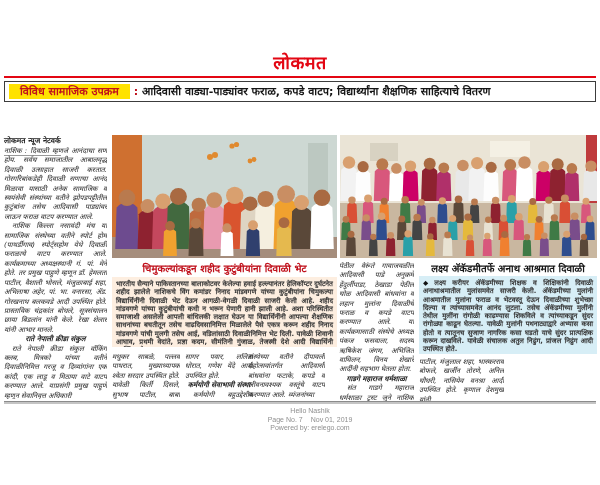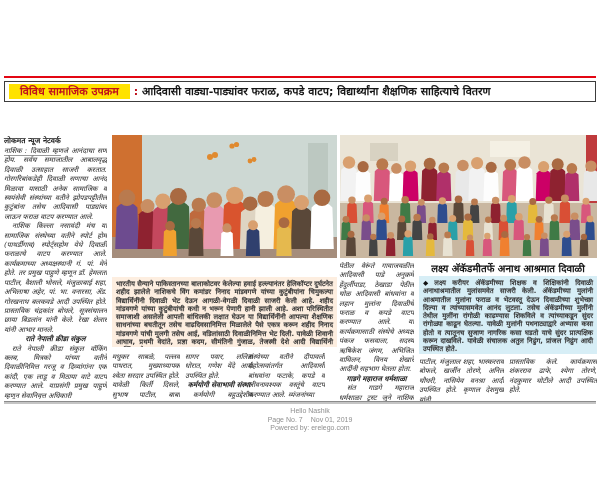--- a/index.html
+++ b/index.html
@@ -52,20 +52,21 @@
   .footer-rule{position:absolute;top:401px;left:4px;right:4px;height:2px;background:#c4c4c4;border-top:1px solid #8b8b8b;}
   .footer{position:absolute;top:407px;left:210px;width:200px;text-align:center;
           font-size:7px;line-height:8.6px;color:#8f8f8f;font-family:"Liberation Sans",sans-serif;}
   .footer .gap{display:inline-block;width:8px;}
 </style>
 </head>
 <body>
 
 <div class="page">
 
+  <div class="logo">लोकमत</div>
   <div class="red-rule"></div>
 
   <div class="kicker">
     <span class="label">विविध सामाजिक उपक्रम</span><span class="sep"> : </span><span class="rest">आदिवासी वाड्या-पाड्यांवर फराळ, कपडे वाटप; विद्यार्थ्यांना शैक्षणिक साहित्याचे वितरण</span>
   </div>
 
   <div class="byline">लोकमत न्यूज नेटवर्क</div>
 
   <div class="col" id="col1">
     <p>नाशिक : दिवाळी म्हणजे आनंदाचा सण होय. सर्वच समाजातील आबालवृद्ध दिवाळी उत्साहात साजरी करतात. गोरगरिबांकडेही दिवाळी सणाचा आनंद मिळावा यासाठी अनेक सामाजिक व स्वयंसेवी संस्थांच्या वतीने झोपडपट्टीतील कुटुंबांना तसेच आदिवासी पाड्यांवर जाऊन फराळ वाटप करण्यात आले.</p>
@@ -117,20 +118,21 @@
         <path d="M76.5 121.0 L77.4 94.4 Q84.0 87.3 90.6 94.4 L91.5 121.0 Z" fill="#5a4839"></path>
         <circle cx="84.0" cy="88.2" r="5.3" fill="#b97a4e"></circle>
         <path d="M108.5 121.0 L109.3 98.2 Q115.0 92.1 120.7 98.2 L121.5 121.0 Z" fill="#ffffff"></path>
         <circle cx="115.0" cy="92.9" r="4.6" fill="#c98e63"></circle>
         <path d="M133.9 121.0 L134.8 96.0 Q141.0 89.4 147.2 96.0 L148.1 121.0 Z" fill="#30406e"></path>
         <circle cx="141.0" cy="90.2" r="5.0" fill="#d9a06f"></circle>
         <path d="M164.3 121.0 L165.2 93.9 Q172.0 86.6 178.8 93.9 L179.7 121.0 Z" fill="#e5b94e"></path>
         <circle cx="172.0" cy="87.6" r="5.4" fill="#a96a42"></circle>
       </g>
   </svg>
+  <div class="caption" id="caption1">चिमुकल्यांकडून शहीद कुटुंबीयांना दिवाळी भेट</div>
 
   <div class="hl-box" id="peachbox">
     <span>भारतीय सैन्याने पाकिस्तानच्या बालाकोटवर केलेल्या हवाई हल्ल्यानंतर हेलिकॉप्टर दुर्घटनेत शहीद झालेले नाशिकचे विंग कमांडर निनाद मांडवगणे यांच्या कुटुंबीयांना चिमुकल्या विद्यार्थिनींनी दिवाळी भेट देऊन आगळी-वेगळी दिवाळी साजरी केली आहे. शहीद मांडवगणे यांच्या कुटुंबीयांची कधी न भरून येणारी हानी झाली आहे. अशा परिस्थितीत समाजाशी असलेली आपली बांधिलकी लक्षात घेऊन या विद्यार्थिनींनी आपल्या शैक्षणिक साधनांच्या बचतीतून तसेच वाढदिवसानिमित्त मिळालेले पैसे एकत्र करून शहीद निनाद मांडवगणे यांची मुलगी तसेच आई, वडिलांसाठी दिवाळीनिमित्त भेट दिली. यावेळी शिवानी आघाव, प्रथमी वेदांते, प्रज्ञा कदम, सीमंतिनी गुंजाळ, तेजस्वी देशे आदी विद्यार्थिनी उपस्थित होत्या.</span>
   </div>
 
   <div class="col" id="col2">
     <p>मधुकर साबळे, पल्लव पाथरात, मुख्याध्यापक श्वेता सरदार उपस्थित होते. यावेळी किर्ती दिसले, सुभाष पाटील, बाबा गोडसे, संतोष शेळा,</p>
   </div>
   <div class="col" id="col3">
     <p>सागर पवार, ललिता धोरात, गणेश येंदे आदी उपस्थित होते.</p>
@@ -273,23 +275,20 @@
   </div>
 
   <div class="col" id="col5">
     <p>पेठील वेरूंते गावाजवळील आदिवासी पाडे अनुक्रमे हेंदुर्लीपाडा, ठेखाडा पेठील चोळ आदिवासी बांधवांना व लहान मुलांना दिवाळीचे फराळ व कपडे वाटप करण्यात आले. या कार्यक्रमासाठी संस्थेचे अध्यक्ष पंकज फसवाला, सदस्य ऋषिकेश जंगम, अभिजित वाघिलन, विनय शेखारे आदींनी सहभाग घेतला होता.</p>
     <p class="subhead">गाडगे महाराज धर्मशाळा</p>
     <p class="indent">संत गाडगे महाराज धर्मशाळा ट्रस्ट जुने नाशिक यांच्या वतीने अंध बांधवांना दिवाळीनिमित्त फराळ वाटप करण्यात आले. यावेळी प्रमुख पाहुणे म्हणून पोलीस आयुक्त विश्वास नांगरे</p>
   </div>
   <div class="col" id="col6">
     <p>पाटील, मंजुलाल शहा, भास्करराव बोफले, खर्जीन तोरणे, अनिल चौधरी, नासियेव वनश्रा आदी उपस्थित होते. कृणाल देशमुख यांनी</p>
   </div>
-  <div class="col" id="col7">
-    <p>प्रास्ताविक केले. कार्यक्रमास शंकरराव ढाफे, श्येगा तोरणे, नंदकुमार घोटीले आदी उपस्थित होते.</p>
-  </div>
 
   <div class="footer-rule"></div>
   <div class="footer">
     <div>Hello Nashik</div>
     <div>
       <span>Page No. 7</span><span class="gap"></span><span>Nov 01, 2019</span>
     </div>
     <div>Powered by: erelego.com</div>
   </div>
 

